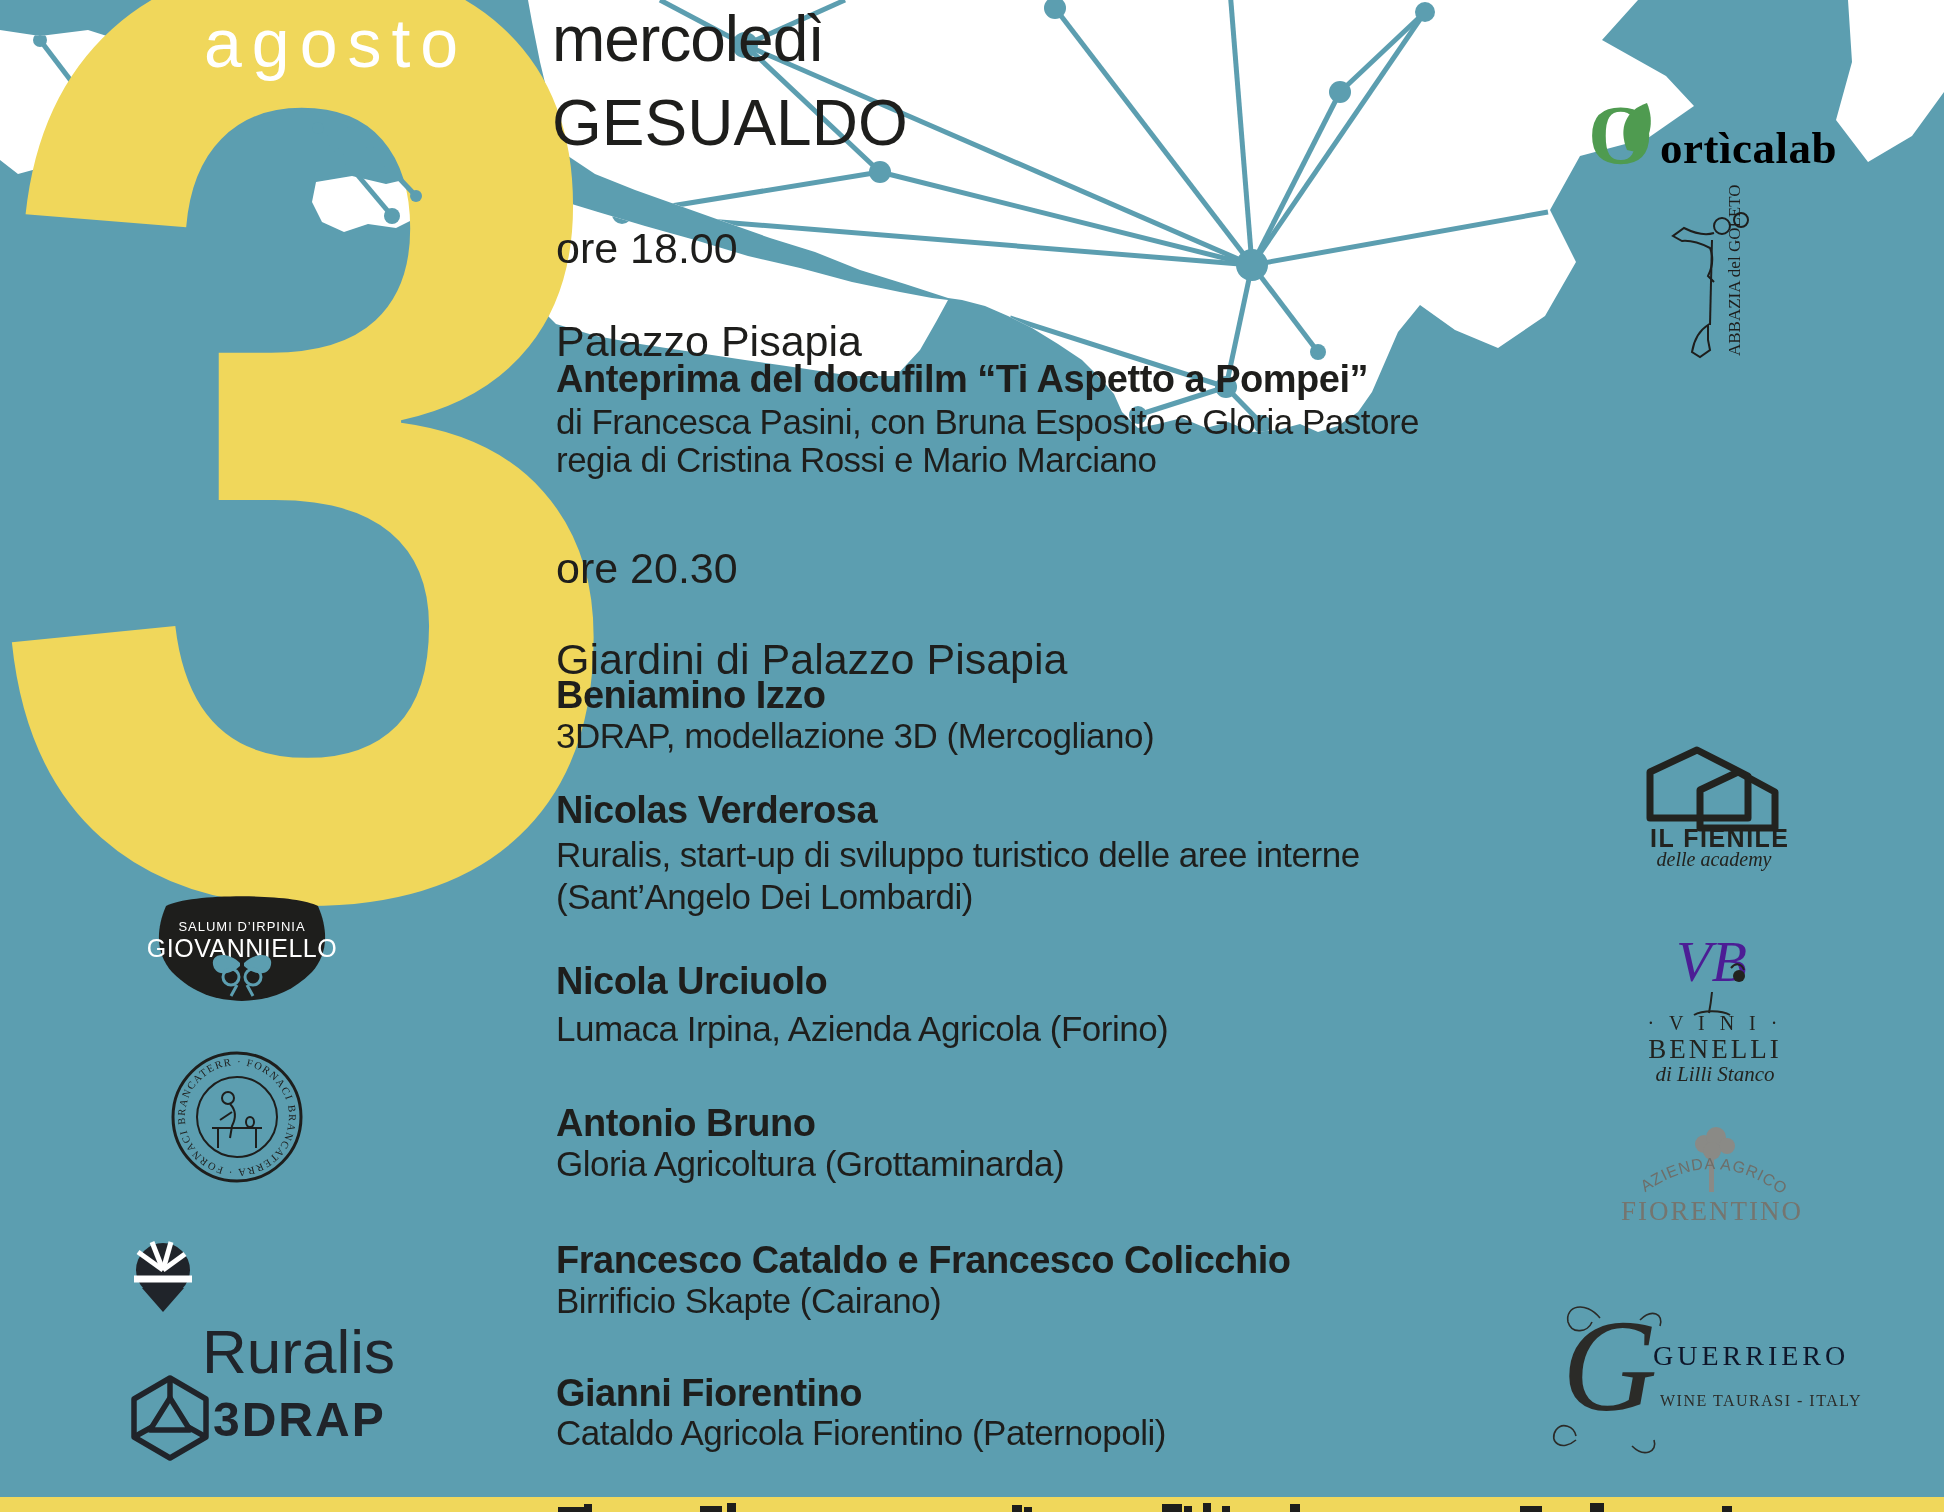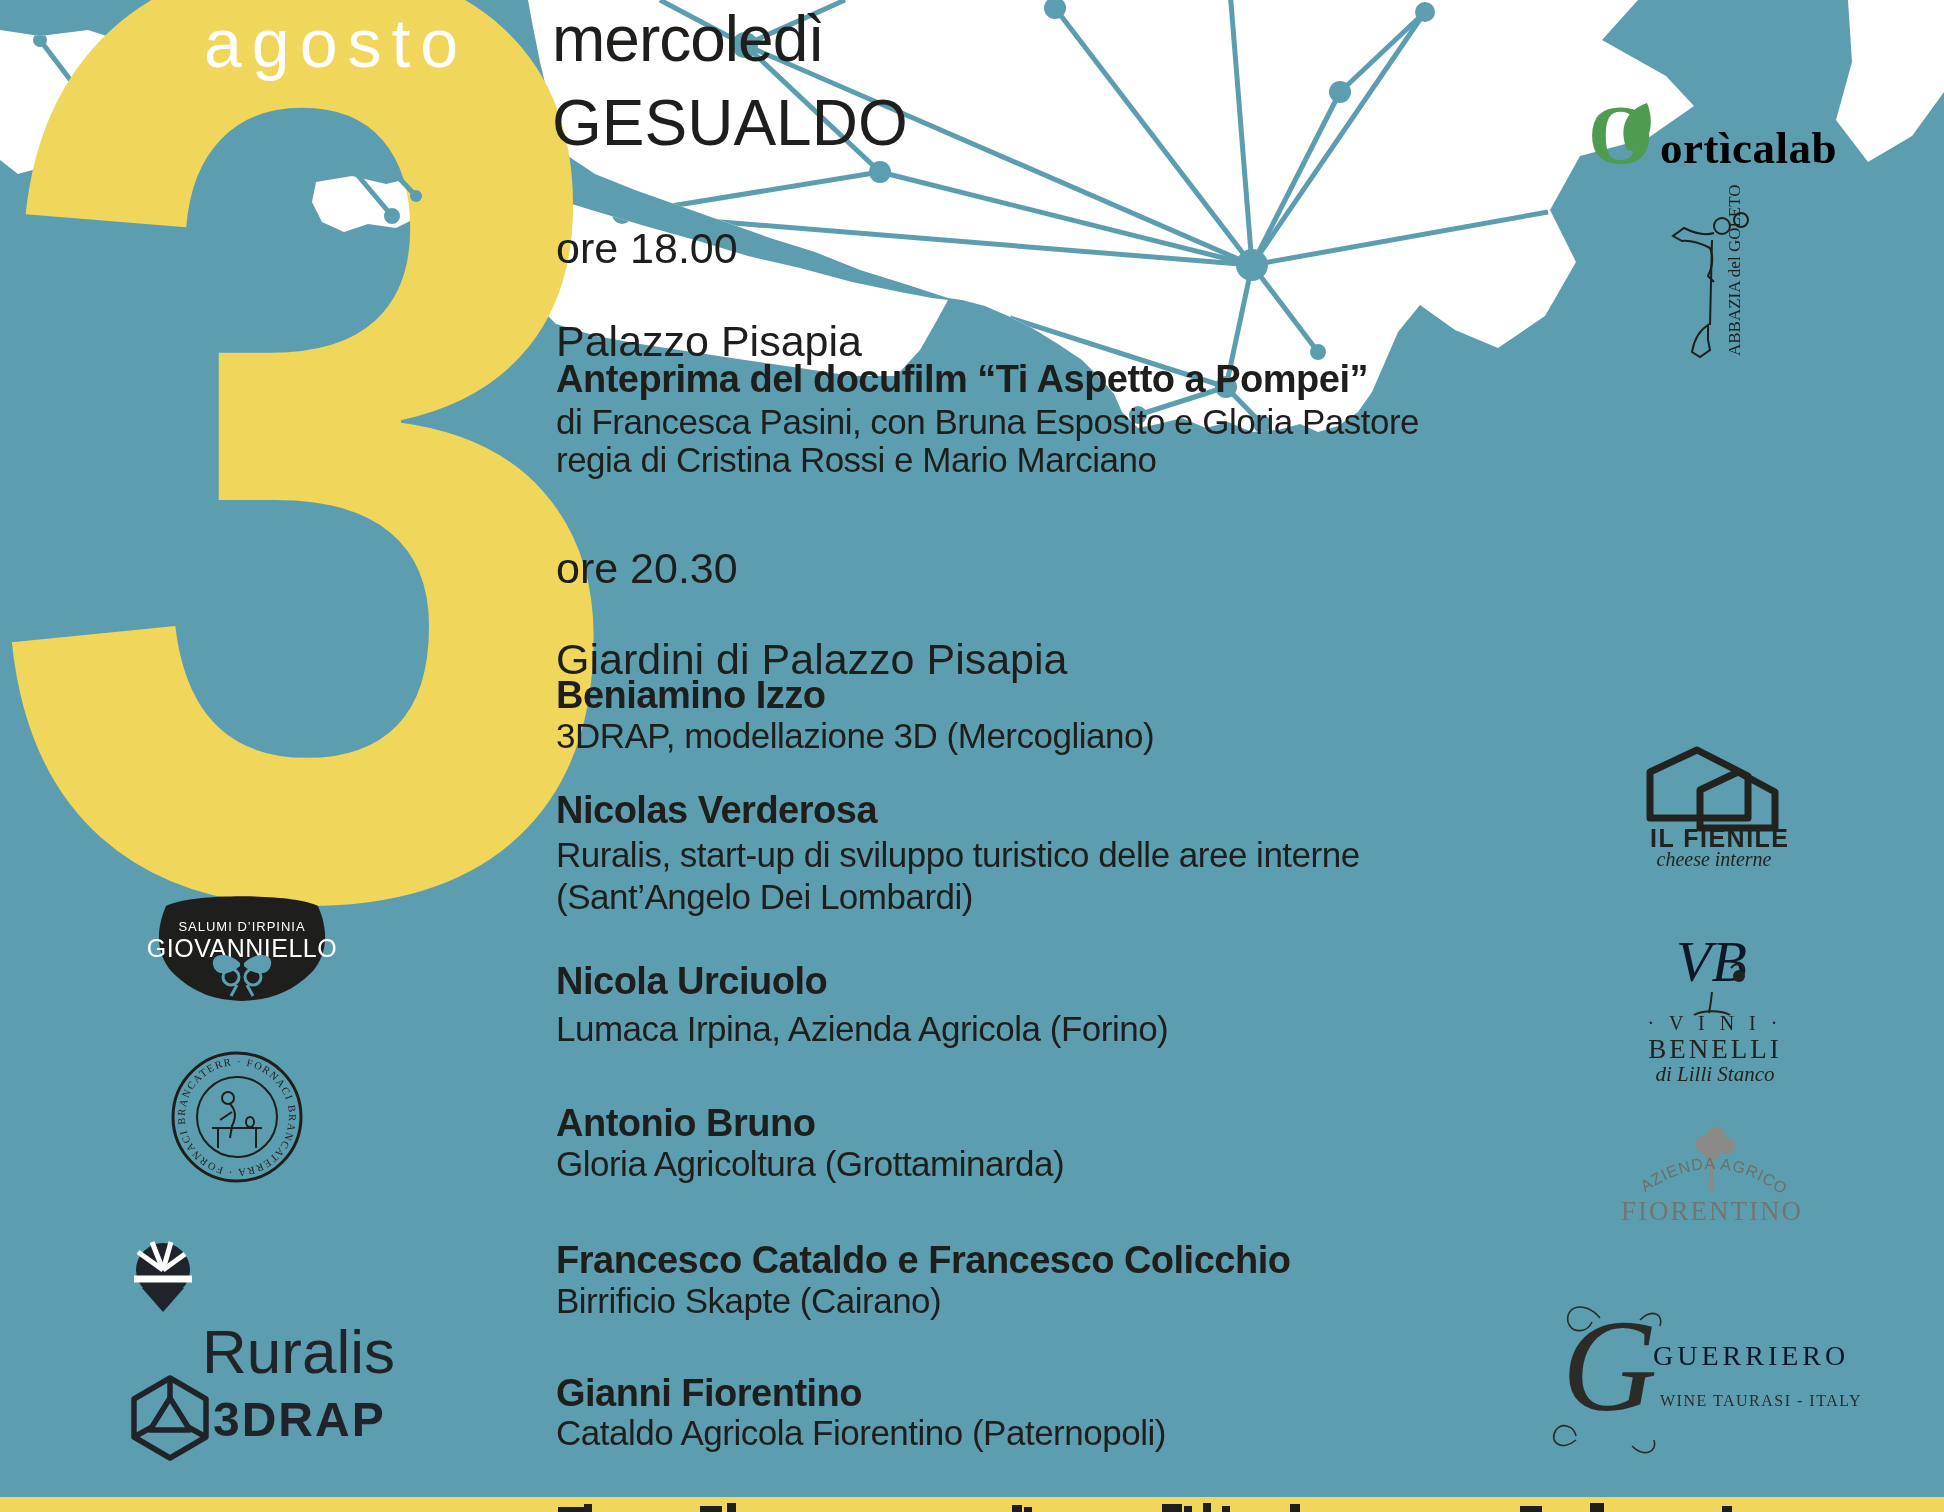--- a/index.html
+++ b/index.html
@@ -35,21 +35,21 @@
   .txtcol{left:556px;}
 
   
   .serif{font-family:"Liberation Serif","DejaVu Serif",serif;}
   .orti-o{left:1588px;top:102px;font-size:84px;font-weight:700;color:#4F9B50;line-height:0.8;}
   .orti-name{left:1660px;top:122px;font-size:45px;font-weight:700;color:#000000;letter-spacing:0.5px;}
 
   .fienile-name{left:1650px;top:824px;width:128px;text-align:center;font-size:25px;font-weight:700;letter-spacing:1.5px;color:#22231F;}
   .fienile-sub{left:1650px;top:848px;width:128px;text-align:center;font-size:20px;font-style:italic;color:#22231F;}
 
-  .benelli-vb{left:1676px;top:928px;font-size:58px;font-style:italic;color:#0f172a;}
+  .benelli-vb{left:1676px;top:928px;font-size:58px;font-style:italic;color:#4c1d95;}
   .benelli-vini{left:1640px;top:1012px;width:150px;text-align:center;font-size:20px;letter-spacing:5px;color:#22231F;}
   .benelli-name{left:1640px;top:1034px;width:150px;text-align:center;font-size:27px;letter-spacing:3px;color:#22231F;}
   .benelli-sub{left:1640px;top:1062px;width:150px;text-align:center;font-size:21px;font-style:italic;color:#22231F;}
 
   .fior-name{left:1612px;top:1196px;width:200px;text-align:center;font-size:27px;letter-spacing:2px;color:#75756F;}
   .guer-g{left:1562px;top:1300px;font-size:132px;font-style:italic;color:#2B2B28;line-height:1;}
   .guer-name{left:1653px;top:1340px;font-size:28px;letter-spacing:4px;color:#0f172a;}
   .guer-sub{left:1660px;top:1392px;font-size:16px;letter-spacing:1.5px;color:#2B2B28;}
 
   .ruralis-name{left:202px;top:1316px;font-size:62px;font-weight:400;color:#20242A;letter-spacing:0;}
@@ -181,21 +181,21 @@
   <text x="1740" y="356" transform="rotate(-90 1740 356)" font-family="Liberation Serif, DejaVu Serif, serif" font-size="17" fill="#1E1E1C">ABBAZIA del GOLETO</text>
 </svg>
 
 <svg class="layer z3" width="1944" height="1512" viewBox="0 0 1944 1512">
   <g stroke="#22231F" stroke-width="7" fill="none" stroke-linejoin="round">
     <path d="M1650,818 L1650,772 L1697,750 L1748,776 L1748,818 Z"></path>
     <path d="M1700,828 L1700,790 L1738,772 L1775,792 L1775,828 Z" fill="#5C9EB0" fill-opacity="0"></path>
   </g>
 </svg>
 <div class="abs z3 fienile-name">IL FIENILE</div>
-<div class="abs z3 fienile-sub serif">cheese interne</div>
+<div class="abs z3 fienile-sub serif">delle academy</div>
 
 <div class="abs z3 benelli-vb serif">VB</div>
 <svg class="layer z3" width="1944" height="1512" viewBox="0 0 1944 1512">
   <g stroke="#22231F" stroke-width="2" fill="none">
     <path d="M1712,992 C1711,1002 1710,1008 1709,1013"></path>
     <path d="M1694,1015 C1702,1010 1722,1010 1730,1015"></path>
     <path d="M1731,968 C1736,962 1742,964 1744,970"></path>
   </g>
   <circle cx="1739" cy="976" r="6" fill="#22231F"></circle>
 </svg>

